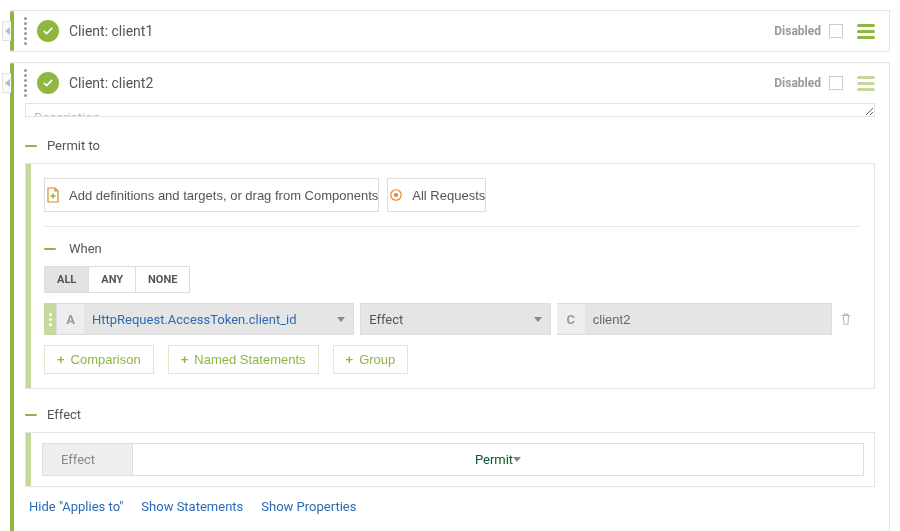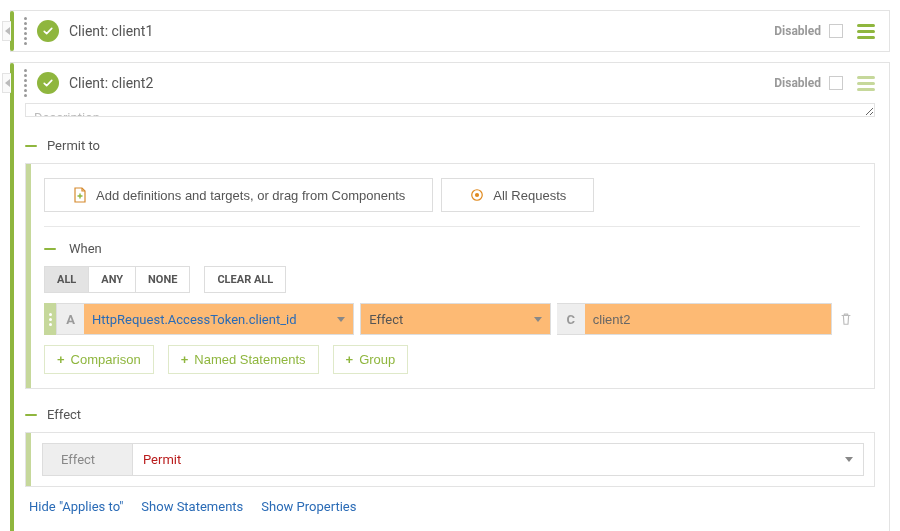--- a/index.html
+++ b/index.html
@@ -74,21 +74,21 @@
     padding:14px 14px 14px 18px;
   }
   .applies-panel::before {
     content:""; position:absolute; left:0; top:0; bottom:0; width:5px;
     background:#c6d89b;
   }
 
   .applies-top { display:flex; gap:8px; align-items:center; }
   .btn {
     border:1px solid #ddd; background:#fff; color:#555;
-    padding:8px 27px; font-size:13px; display:inline-flex; align-items:center; gap:8px;
+    padding:8px 0; font-size:13px; display:inline-flex; align-items:center; gap:8px;
     cursor:pointer;
   }
   .btn .icon-slot { width:16px; height:16px; display:inline-flex; align-items:center; justify-content:center; }
   .addfile-svg { width:14px; height:16px; }
   .target-svg { width:14px; height:14px; }
 
   .hrline { height:1px; background:#e8e8e8; margin:14px 0; }
 
   .when-head { display:flex; align-items:center; gap:13px; margin-bottom:10px; }
   .when-title { color:#555; }
@@ -102,21 +102,21 @@
 
   .cond-row {
     display:flex; align-items:stretch; gap:0; margin-bottom:10px;
   }
   .cond-drag { width:12px; background:#c6d89b; display:flex; flex-direction:column; justify-content:center; align-items:center; gap:2px; }
   .cond-drag .cd { width:3px; height:3px; background:#fff; border-radius:50%; }
   .chip { width:28px; display:flex; align-items:center; justify-content:center; background:#eee; color:#9a9a9a; font-weight:700; font-size:13px; border-top:1px solid #ddd; border-bottom:1px solid #ddd; }
   .chip.a  { border-left:1px solid #ddd; }
   .chip.c  { }
   .attr-sel, .op-sel, .val-in {
-    border:1px solid #ddd; background:#fdba74; padding:6px 8px; height:32px; font-size:13px;
+    border:1px solid #ddd; background:#e5e5e5; padding:6px 8px; height:32px; font-size:13px;
   }
   .attr-sel { flex:1.1; color:#2a6bb6; border-left:none; position:relative; display:flex; align-items:center; justify-content:space-between; gap:8px; cursor:pointer; }
   .dd-caret { width:0; height:0; border-left:4px solid transparent; border-right:4px solid transparent; border-top:5px solid #888; }
   .gap6 { width:6px; }
   .op-sel { flex:0.75; color:#555; display:flex; align-items:center; justify-content:space-between; cursor:pointer; }
   .val-in { flex:1; color:#666; border-left:none; }
   .trash { width:28px; display:flex; align-items:center; justify-content:center; color:#bbb; cursor:pointer; }
   .trash svg { width:14px; height:14px; }
 
   .add-row { display:flex; gap:14px; }
@@ -130,22 +130,22 @@
     border:1px solid #e3e3e3; position:relative;
     padding:10px 10px 10px 16px;
   }
   .effect-panel::before {
     content:""; position:absolute; left:0; top:0; bottom:0; width:5px;
     background:#c6d89b;
   }
   .effect-row { display:flex; align-items:stretch; }
   .effect-label { background:#eee; color:#888; padding:8px 18px; font-size:13px; border:1px solid #ddd; border-right:none; min-width:90px; display:flex; align-items:center; }
   .effect-select {
-    flex:1; border:1px solid #ddd; background:#fff; padding:8px 10px; font-size:13px; color:#b91c1c;
-    display:flex; align-items:center; justify-content:space-between; cursor:pointer;
+    flex:1; border:1px solid #ddd; background:#fff; padding:8px 10px; font-size:13px; color:#14532d;
+    display:flex; align-items:center; justify-content:center; cursor:pointer;
   }
 
   .footer-links { display:flex; gap:18px; padding:12px 4px 10px 4px; }
   .footer-link { color:#2a6bb6; font-size:13px; cursor:pointer; }
 
   
   .expand-tab {
     position:absolute; left:-9px; top:10px; width:9px; height:20px;
     background:#fafafa; border:1px solid #e3e3e3; border-right:none;
     display:flex; align-items:center; justify-content:center; cursor:pointer;
@@ -258,21 +258,20 @@
         <span class="collapse-dash"></span>
         <span class="when-title">When</span>
       </div>
 
       <div class="mode-bar">
         <div class="segmented">
           <div class="seg active">ALL</div>
           <div class="seg">ANY</div>
           <div class="seg">NONE</div>
         </div>
-        <div class="clear-all">CLEAR ALL</div>
       </div>
 
       <div class="cond-row">
         <div class="cond-drag">
           <div class="cd"></div>
               <div class="cd"></div>
               <div class="cd"></div>
         </div>
         <div class="chip a">A</div>
         <div class="attr-sel">

